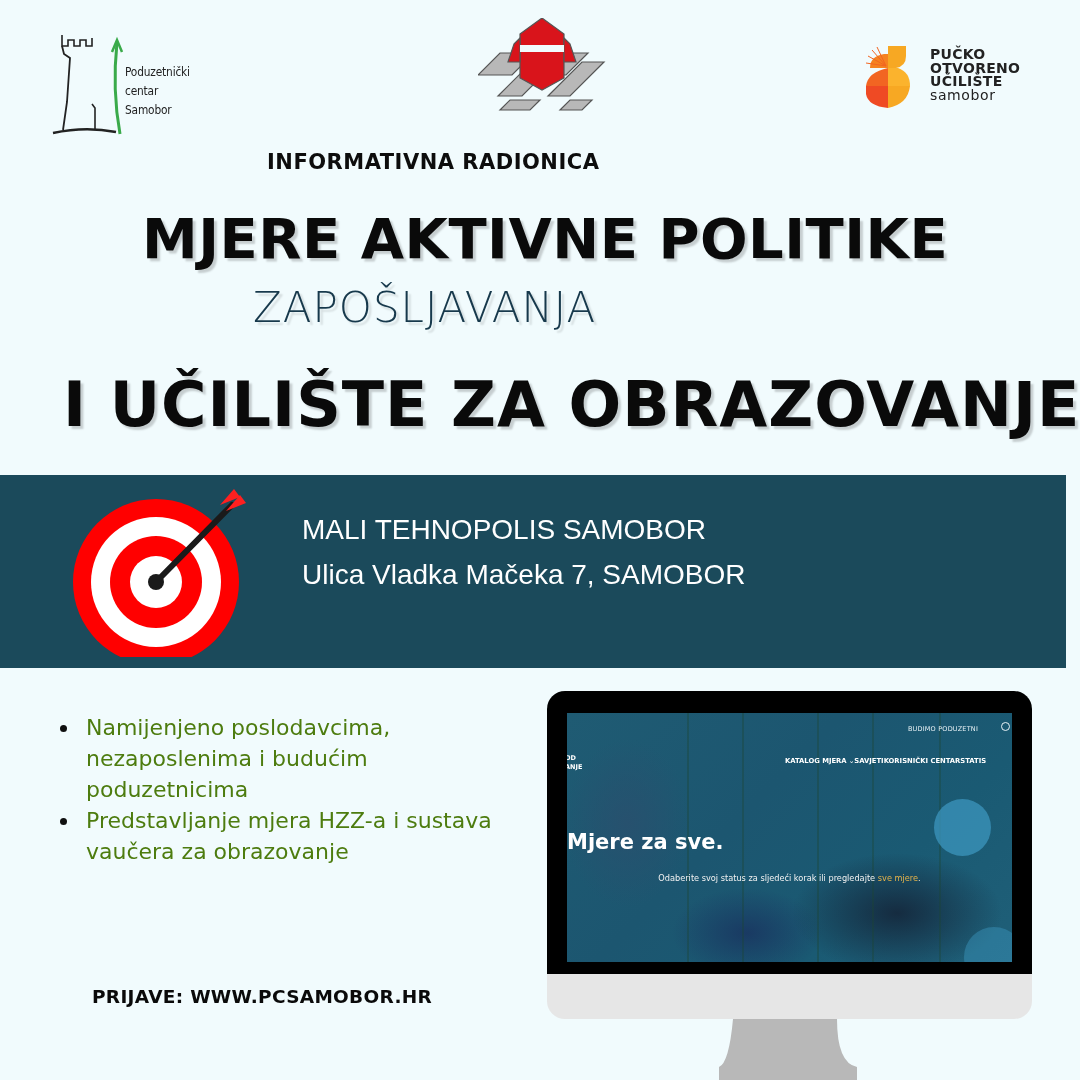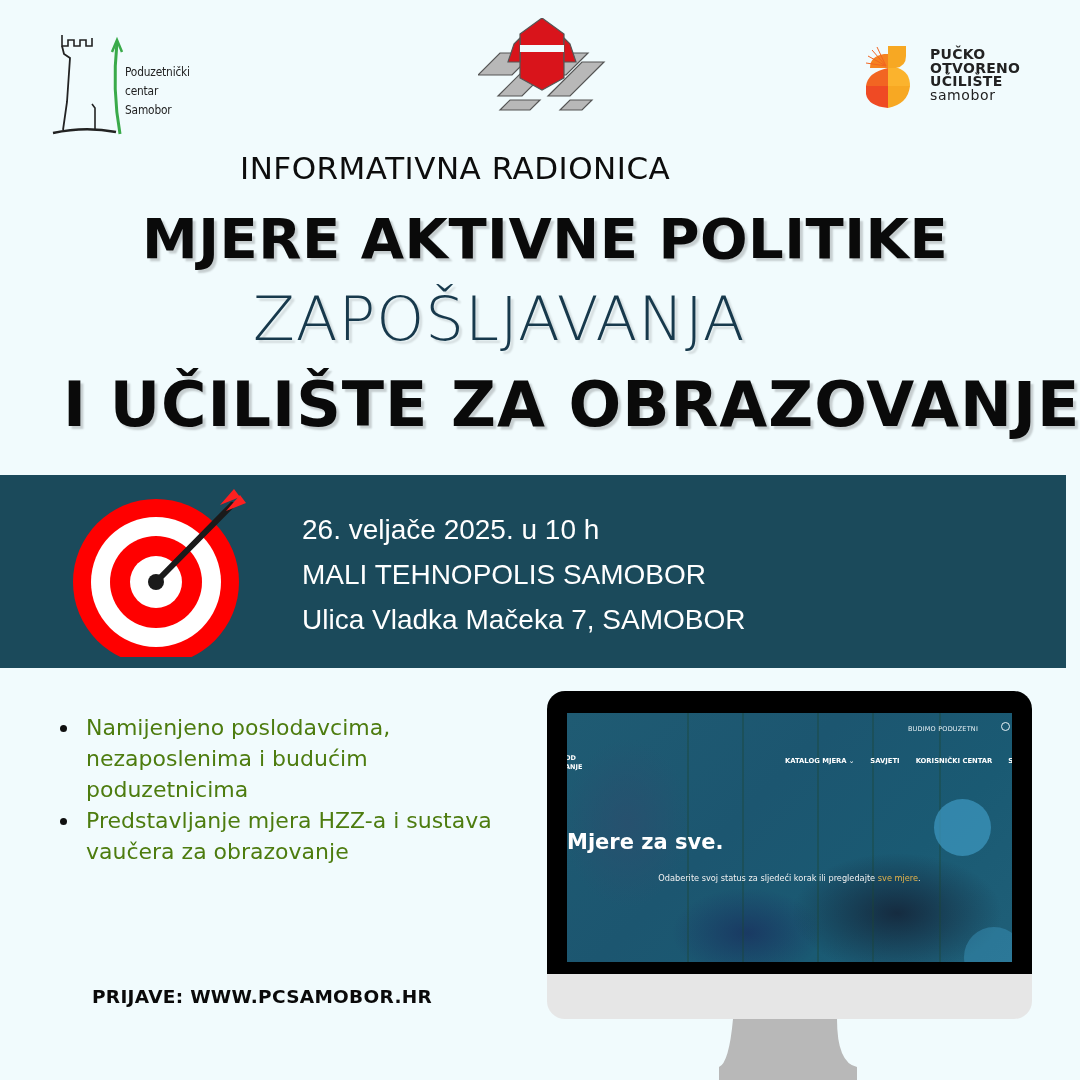--- a/index.html
+++ b/index.html
@@ -23,31 +23,31 @@
   .logo-pou { position: absolute; left: 866px; top: 46px; width: 160px; height: 64px; }
   .logo-pou .pou-text {
     position: absolute; left: 48px; top: 2px;
     font-family: "DejaVu Sans", sans-serif; font-weight: bold; font-size: 14px;
     line-height: 13.5px; color: #222; letter-spacing: 0.3px; margin-left: 16px;
   }
   .logo-pou .pou-text .light { font-weight: normal; font-size: 14px; letter-spacing: 0.6px; }
 
   
   .subtitle {
-    position: absolute; left: 240px; top: 150px;
-    font-family: "DejaVu Sans", sans-serif; font-size: 31px; font-weight: 400;
+    position: absolute; left: 267px; top: 150px;
+    font-family: "DejaVu Sans", sans-serif; font-size: 21px; font-weight: 700;
     letter-spacing: 0.5px; color: #0d0d0d;
   }
   .title-line {
     position: absolute; white-space: nowrap;
     font-family: "DejaVu Sans", sans-serif; font-weight: 900;
     text-shadow: 3px 3px 2px rgba(0,0,0,0.18);
   }
   .title-1 { left: 142px; top: 206px; font-size: 56px; letter-spacing: 0.5px; color: #0a0a0a; font-weight: bold; }
-  .title-2 { left: 253px; top: 283px; font-size: 61px; font-weight: 300; color: #17394c; letter-spacing: 1px;
+  .title-2 { left: 253px; top: 283px; font-size: 42px; font-weight: 300; color: #17394c; letter-spacing: 1px;
              text-shadow: 3px 3px 2px rgba(0,0,0,0.12); font-family: "DejaVu Sans", sans-serif; }
   .title-3 { left: 63px; top: 368px; font-size: 62px; letter-spacing: 1px; color: #0a0a0a; font-weight: bold; }
 
   
   .band {
     position: absolute; left: 0; top: 475px; width: 1066px; height: 193px;
     background: #1b4a5b;
   }
   .target { position: absolute; left: 70px; top: 12px; }
   .band-lines { position: absolute; left: 302px; top: 32px; color: #ffffff;
@@ -91,21 +91,21 @@
       linear-gradient(135deg, #1f5b73 0%, #1c5670 40%, #1a5a73 70%, #1f5f78 100%);
   }
   .screen .stripe { position: absolute; top: 0; width: 2px; height: 249px; background: rgba(30,70,50,0.35); }
   .screen .bubble { position: absolute; border-radius: 50%; background: rgba(60,150,190,0.75); }
   .scr-topnav { position: absolute; right: 34px; top: 12px; color: #e8f2f6;
     font-family: "DejaVu Sans", sans-serif; font-size: 6.5px; letter-spacing: 0.2px; }
   .scr-search { position: absolute; right: 2px; top: 9px; width: 9px; height: 9px;
     border: 1.5px solid #e8f2f6; border-radius: 50%; }
   .scr-brand { position: absolute; left: -2px; top: 41px; color: #fff;
     font-family: "DejaVu Sans", sans-serif; font-weight: bold; font-size: 6.5px; line-height: 9px; }
-  .scr-nav { position: absolute; left: 190px; top: 44px; display: flex; gap: 16px; white-space: nowrap;
+  .scr-nav { position: absolute; left: 190px; top: 44px; display: flex; white-space: nowrap;
     color: #fff; font-family: "DejaVu Sans", sans-serif; font-weight: bold; font-size: 6.8px; padding-left: 28px; }
   .scr-nav .chev { font-weight: normal; margin-left: 2px; }
   .scr-hero { position: absolute; left: 0; width: 445px; top: 117px; text-align: left; color: #fff;
     font-family: "DejaVu Sans", sans-serif; font-weight: bold; font-size: 21px; }
   .scr-sub { position: absolute; left: 0; width: 445px; top: 160px; text-align: center; color: #f2f2f2;
     font-family: "DejaVu Sans", sans-serif; font-size: 8.2px; }
   .scr-sub .accent { color: #e6b44a; }
 </style>
 </head>
 <body>
@@ -176,21 +176,20 @@
     <circle cx="86" cy="95" r="83" fill="#ff0000"></circle>
     <circle cx="86" cy="95" r="65" fill="#ffffff"></circle>
     <circle cx="86" cy="95" r="46" fill="#ff0000"></circle>
     <circle cx="86" cy="95" r="26" fill="#ffffff"></circle>
     <line x1="86" y1="95" x2="162" y2="18" stroke="#1a1a1a" stroke-width="6" stroke-linecap="round"></line>
     <circle cx="86" cy="95" r="8" fill="#1a1a1a"></circle>
     <polygon points="150,18 164,2 170,10" fill="#ff2020"></polygon>
     <polygon points="160,30 174,14 180,22" fill="#ff2020" transform="translate(-4,-6)"></polygon>
   </svg>
   <div class="band-lines">
-    <div>26. veljače 2025. u 10 h</div>
     <div>MALI TEHNOPOLIS SAMOBOR</div>
     <div>Ulica Vladka Mačeka 7, SAMOBOR</div>
   </div>
 </div>
 
 <ul class="bullets">
   <li>Namijenjeno poslodavcima, nezaposlenima i budućim poduzetnicima</li>
   <li>Predstavljanje mjera HZZ-a i sustava vaučera za obrazovanje</li>
 </ul>
 <div class="prijave">PRIJAVE: WWW.PCSAMOBOR.HR</div>

